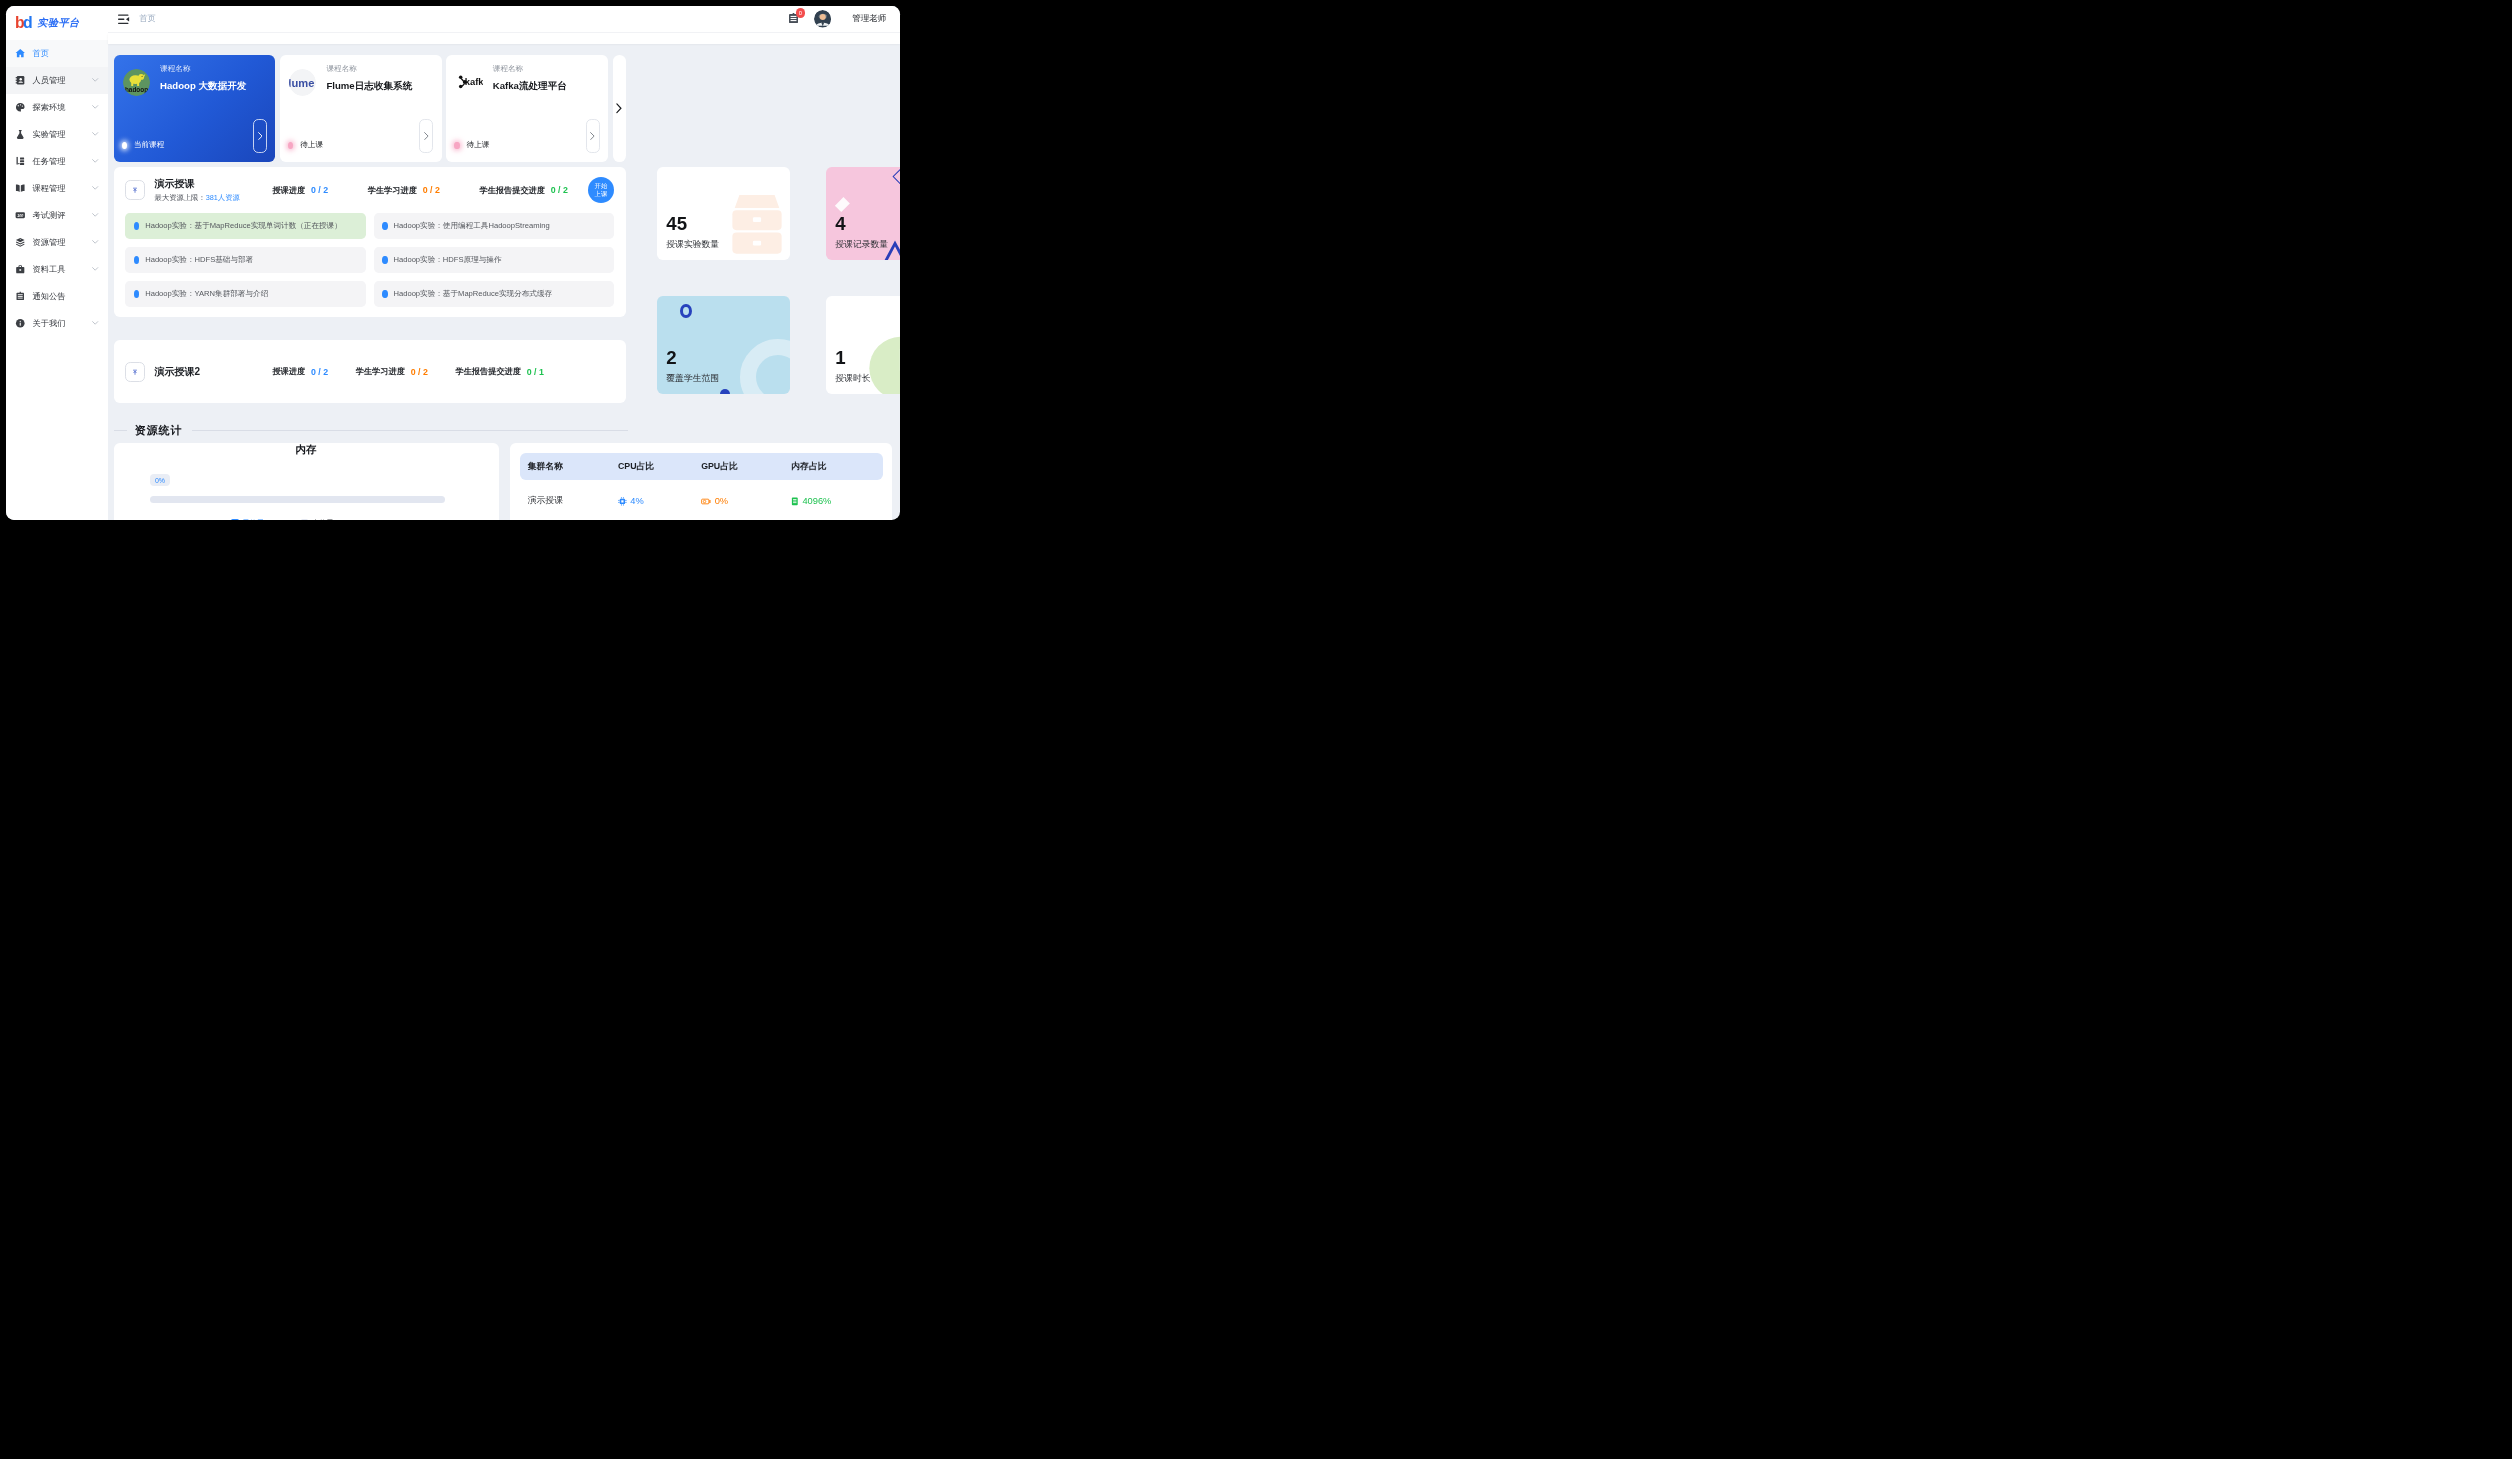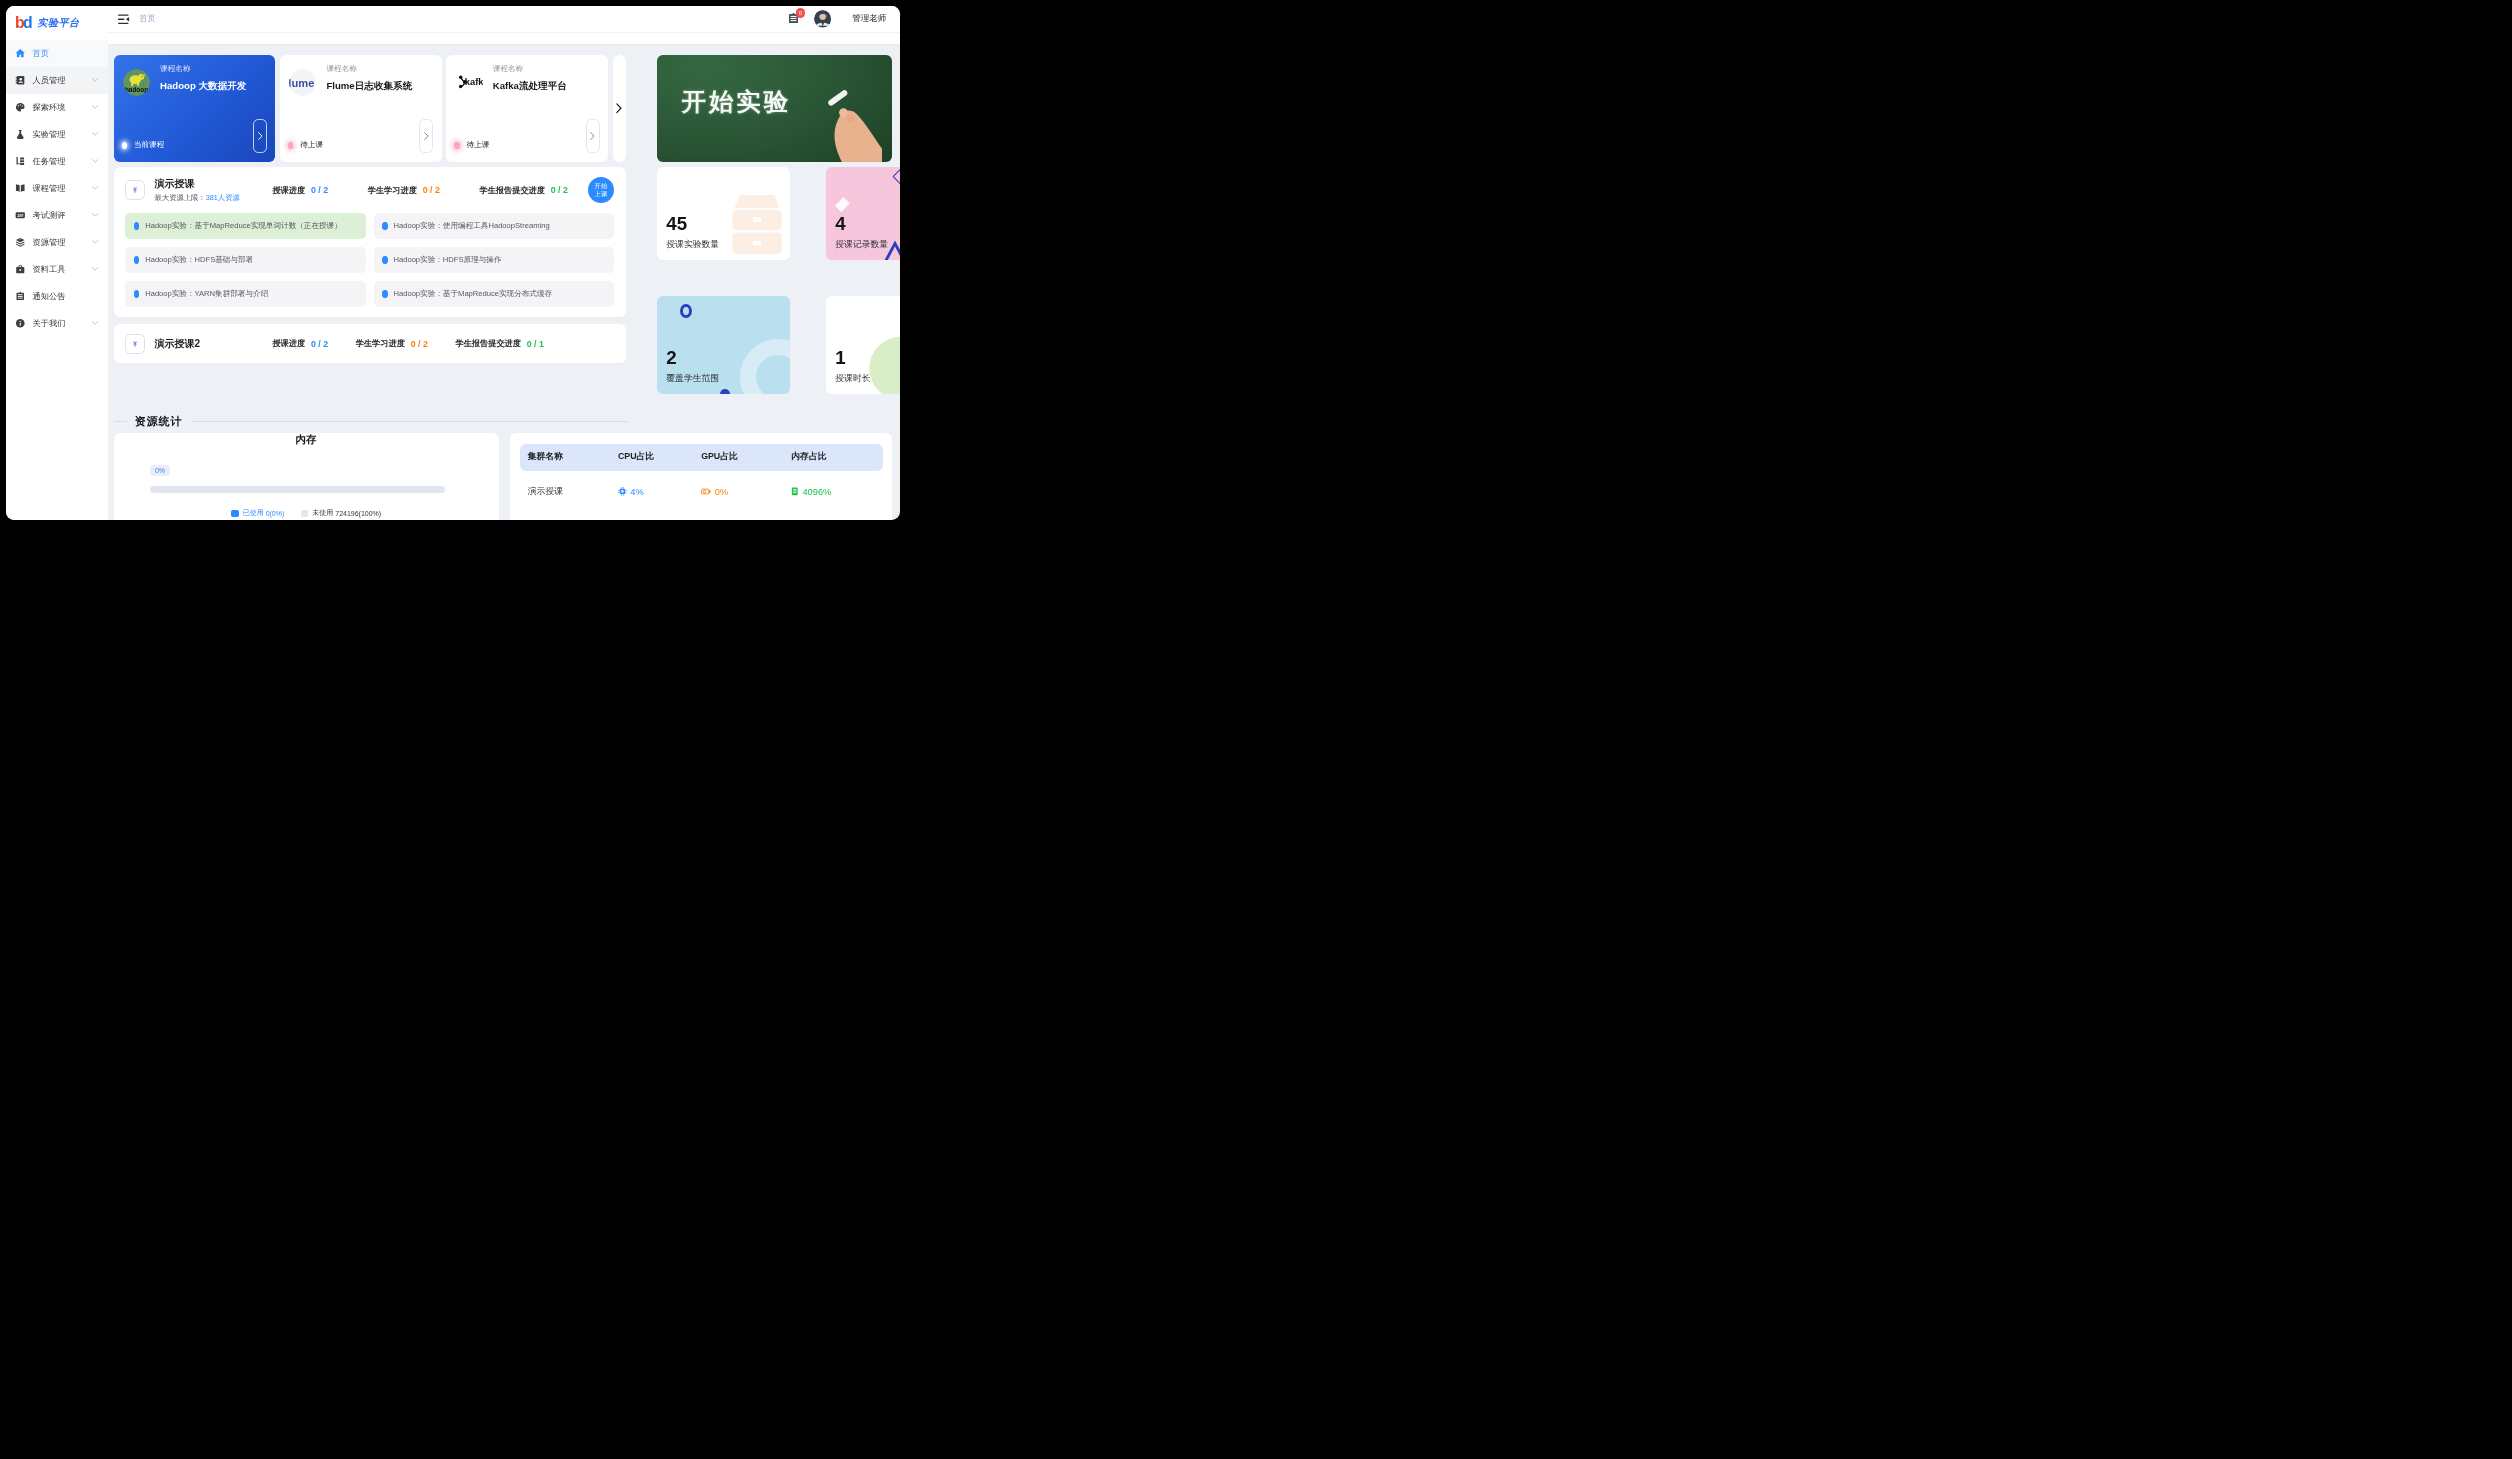--- a/index.html
+++ b/index.html
@@ -88,21 +88,21 @@
   .stat .sl{font-size:8.2px;font-weight:700;color:#26292e;}
   .stat .sv{font-size:8.8px;font-weight:700;margin-left:5.8px;}
   .c-blue{color:#2e8bff;} .c-orange{color:#ff7d00;} .c-green{color:#1ec250;}
   .startbtn{width:26px;height:26px;border-radius:50%;background:#2e8bff;color:#fff;border:none;cursor:pointer;
             font-size:6.4px;line-height:1.25;display:flex;flex-direction:column;align-items:center;justify-content:center;flex:0 0 26px;}
   .exps{display:grid;grid-template-columns:1fr 1fr;column-gap:8.2px;row-gap:2.9px;margin-top:9.3px;gap:8px;}
   .exp{height:26px;border-radius:4.7px;background:#f4f4f6;display:flex;align-items:center;padding:0 8.8px;cursor:pointer;}
   .exp.active{background:#dcefd7;}
   .exp .edot{width:5.3px;height:7.6px;border-radius:50%;background:#2e8bff;margin-right:5.8px;flex:0 0 5.3px;}
   .exp .etxt{font-size:7.6px;color:#55585e;white-space:nowrap;overflow:hidden;}
-  .rcard2{background:#fff;border-radius:5.8px;margin-top:7px;height:39px;display:flex;align-items:center;padding:0 11.7px;}
+  .rcard2{background:#fff;border-radius:5.8px;margin-top:23px;height:63px;display:flex;align-items:center;padding:0 11.7px;}
   .rcard2 .rstats{margin-right:70px;}
 
   
   .ach{display:grid;grid-template-columns:133px 96px;grid-template-rows:93px 98px;
        justify-content:space-between;row-gap:5.8px;margin-top:4.7px;gap:36px;}
   .acard{border-radius:5.8px;background:#fff;position:relative;overflow:hidden;padding:8.2px 9.3px;
          display:flex;flex-direction:column;justify-content:flex-end;}
   .acard .num{font-size:18.7px;font-weight:800;color:#121417;line-height:1;position:relative;z-index:2;}
   .acard .alab{font-size:8.8px;color:#2b2e33;margin-top:5.3px;position:relative;z-index:2;}
   .acard.pink{background:#f6c6dd;}
@@ -394,29 +394,20 @@
             </div>
           </div>
 
           <div class="pill">
             <svg width="5.8" height="10.5" viewBox="0 0 10 18">
                   <path d="M1.5 1.5l7 7.5-7 7.5" stroke="#17191d" stroke-width="2" fill="none" stroke-linecap="round"></path>
                 </svg>
           </div>
         </div>
 
-        <div class="banner">
-          <div class="banner-txt">开始实验</div>
-          <svg class="hand" width="111" height="88" viewBox="0 0 190 150">
-            <rect x="96" y="46" width="38" height="10" rx="5" transform="rotate(-36 96 46)" fill="#f4f2ec"></rect>
-            <path d="M190 150 L122 150 C106 118 104 94 118 70 C124 59 137 57 146 66 C160 80 175 104 190 126 Z" fill="#e9b28e"></path>
-            <circle cx="124" cy="64" r="7.5" fill="#eebc98"></circle>
-            <circle cx="136" cy="74" r="7" fill="#e6ab85"></circle>
-          </svg>
-        </div>
       </div>
 
 
       <div class="cols">
         <div>
 
           <div class="rcard">
             <div class="rhead">
               <button class="upbtn">
                 <svg width="10.5" height="10.5" viewBox="0 0 18 18">

